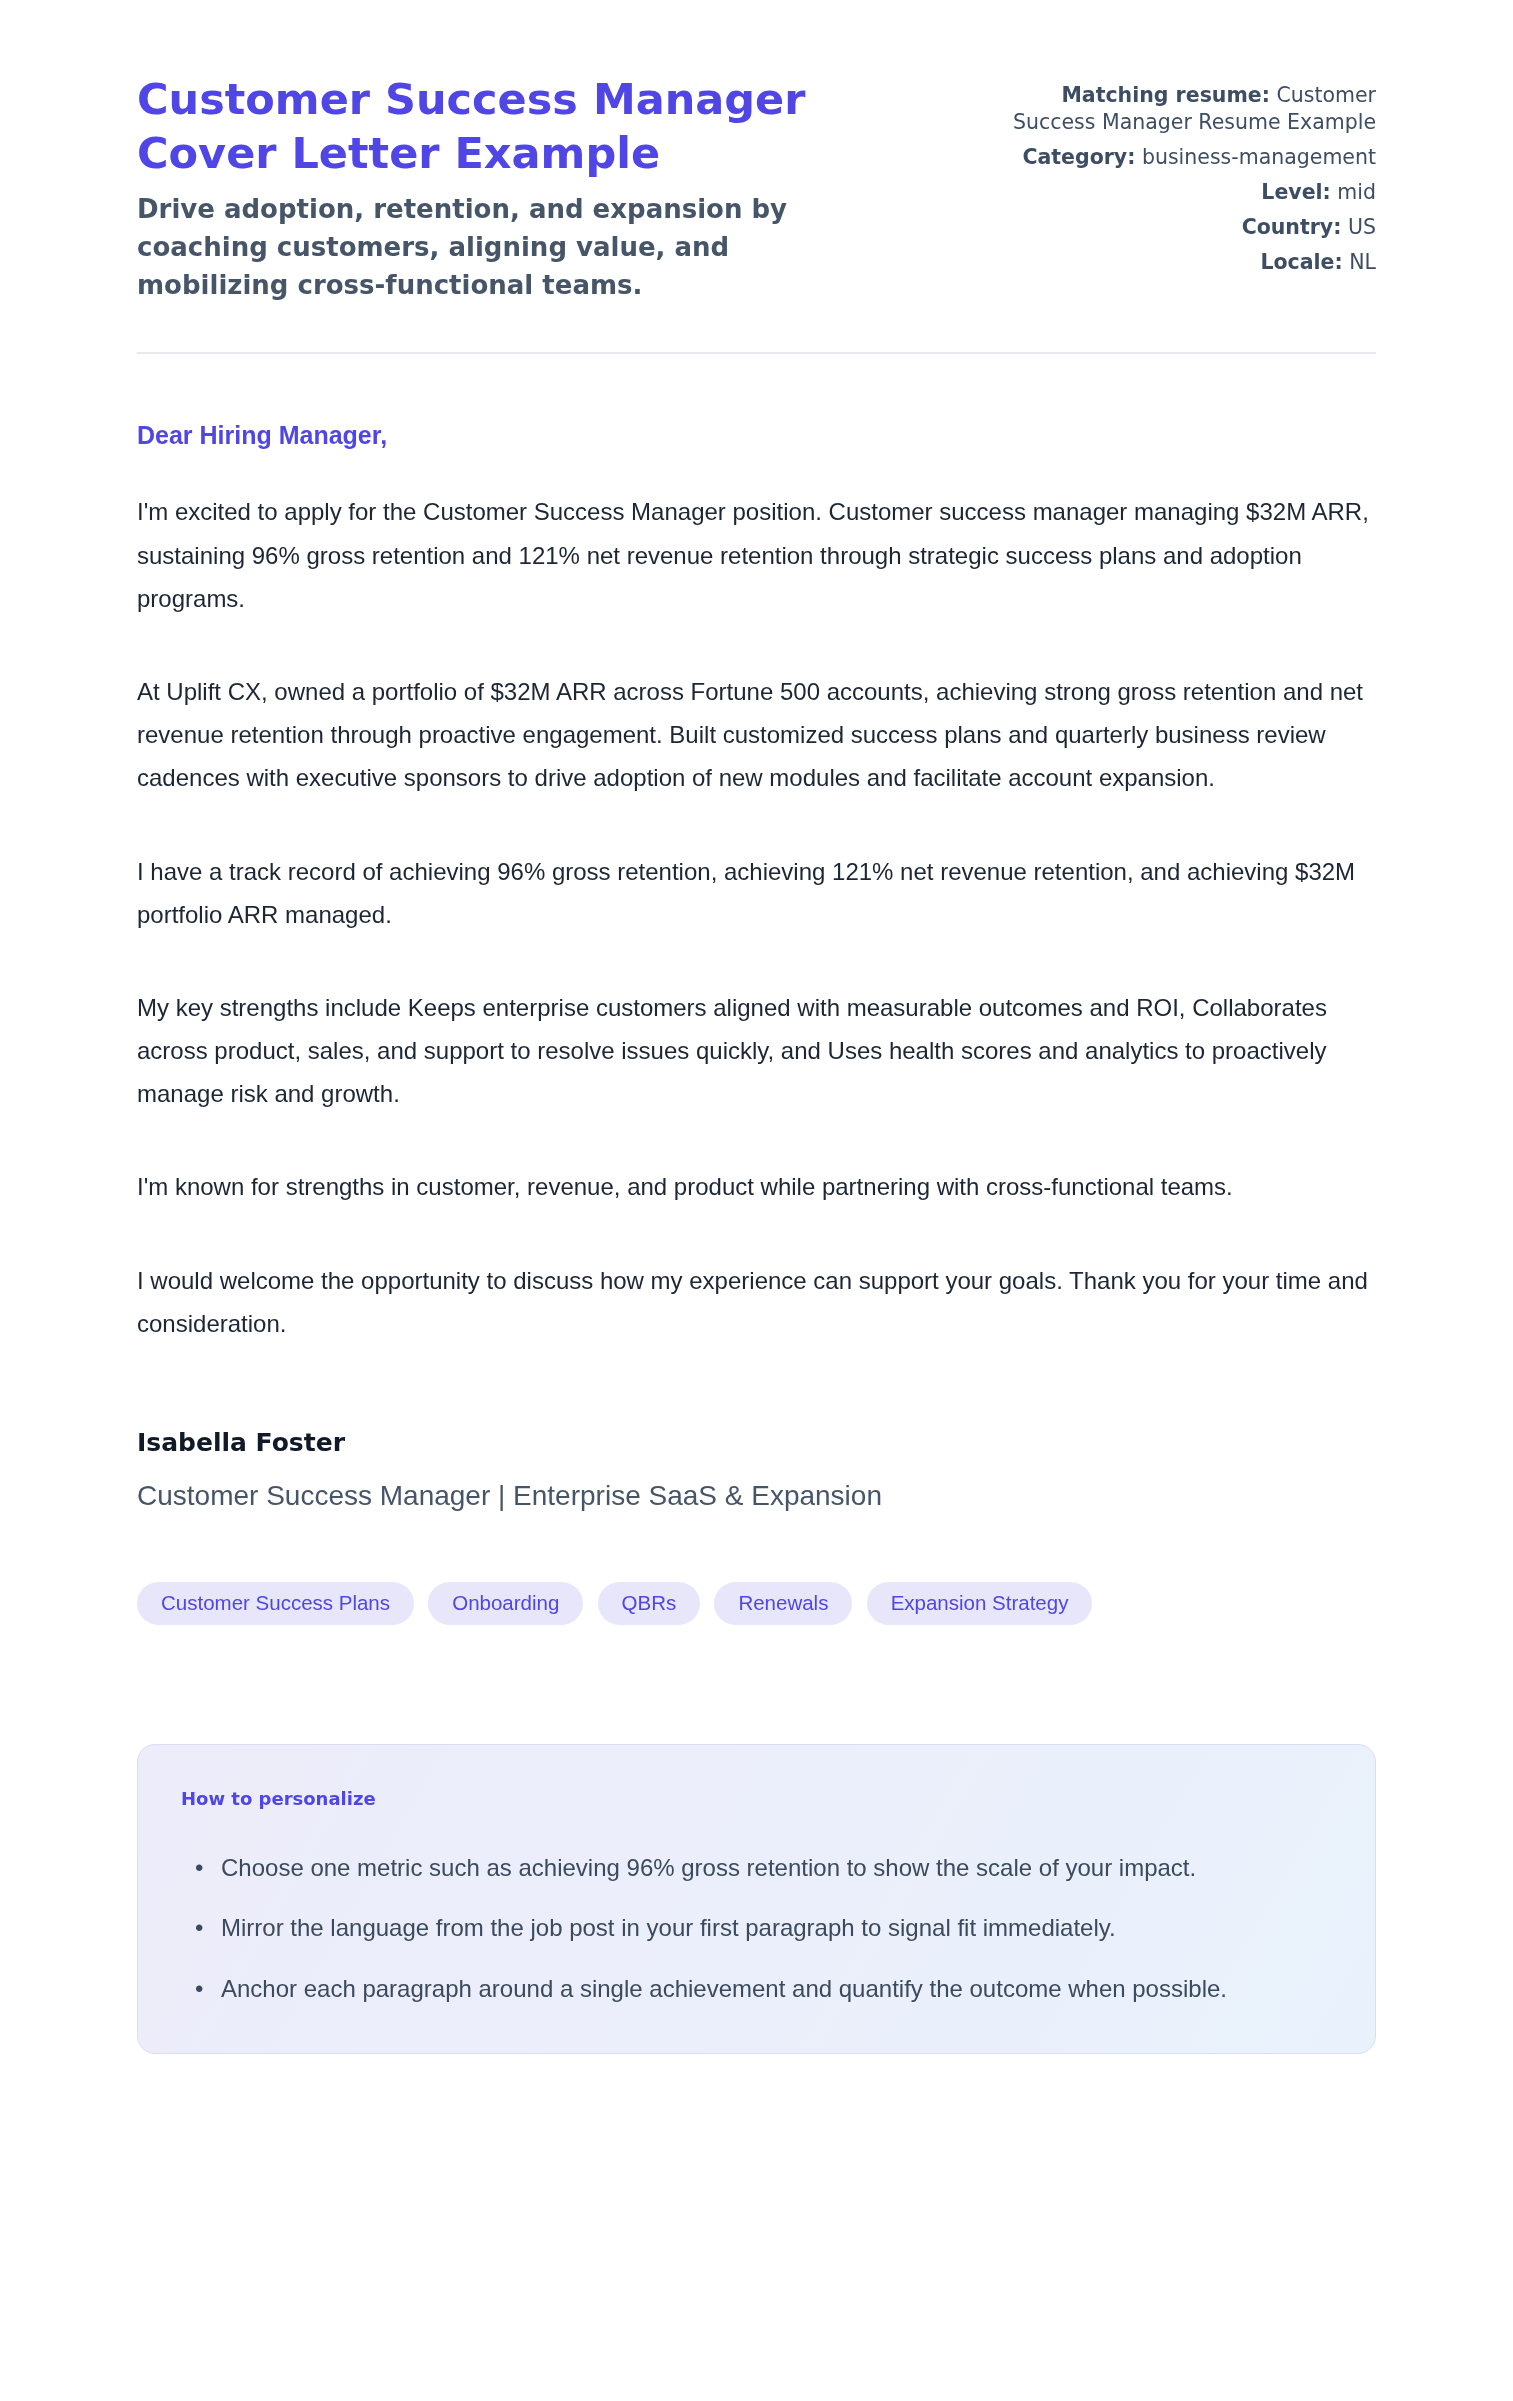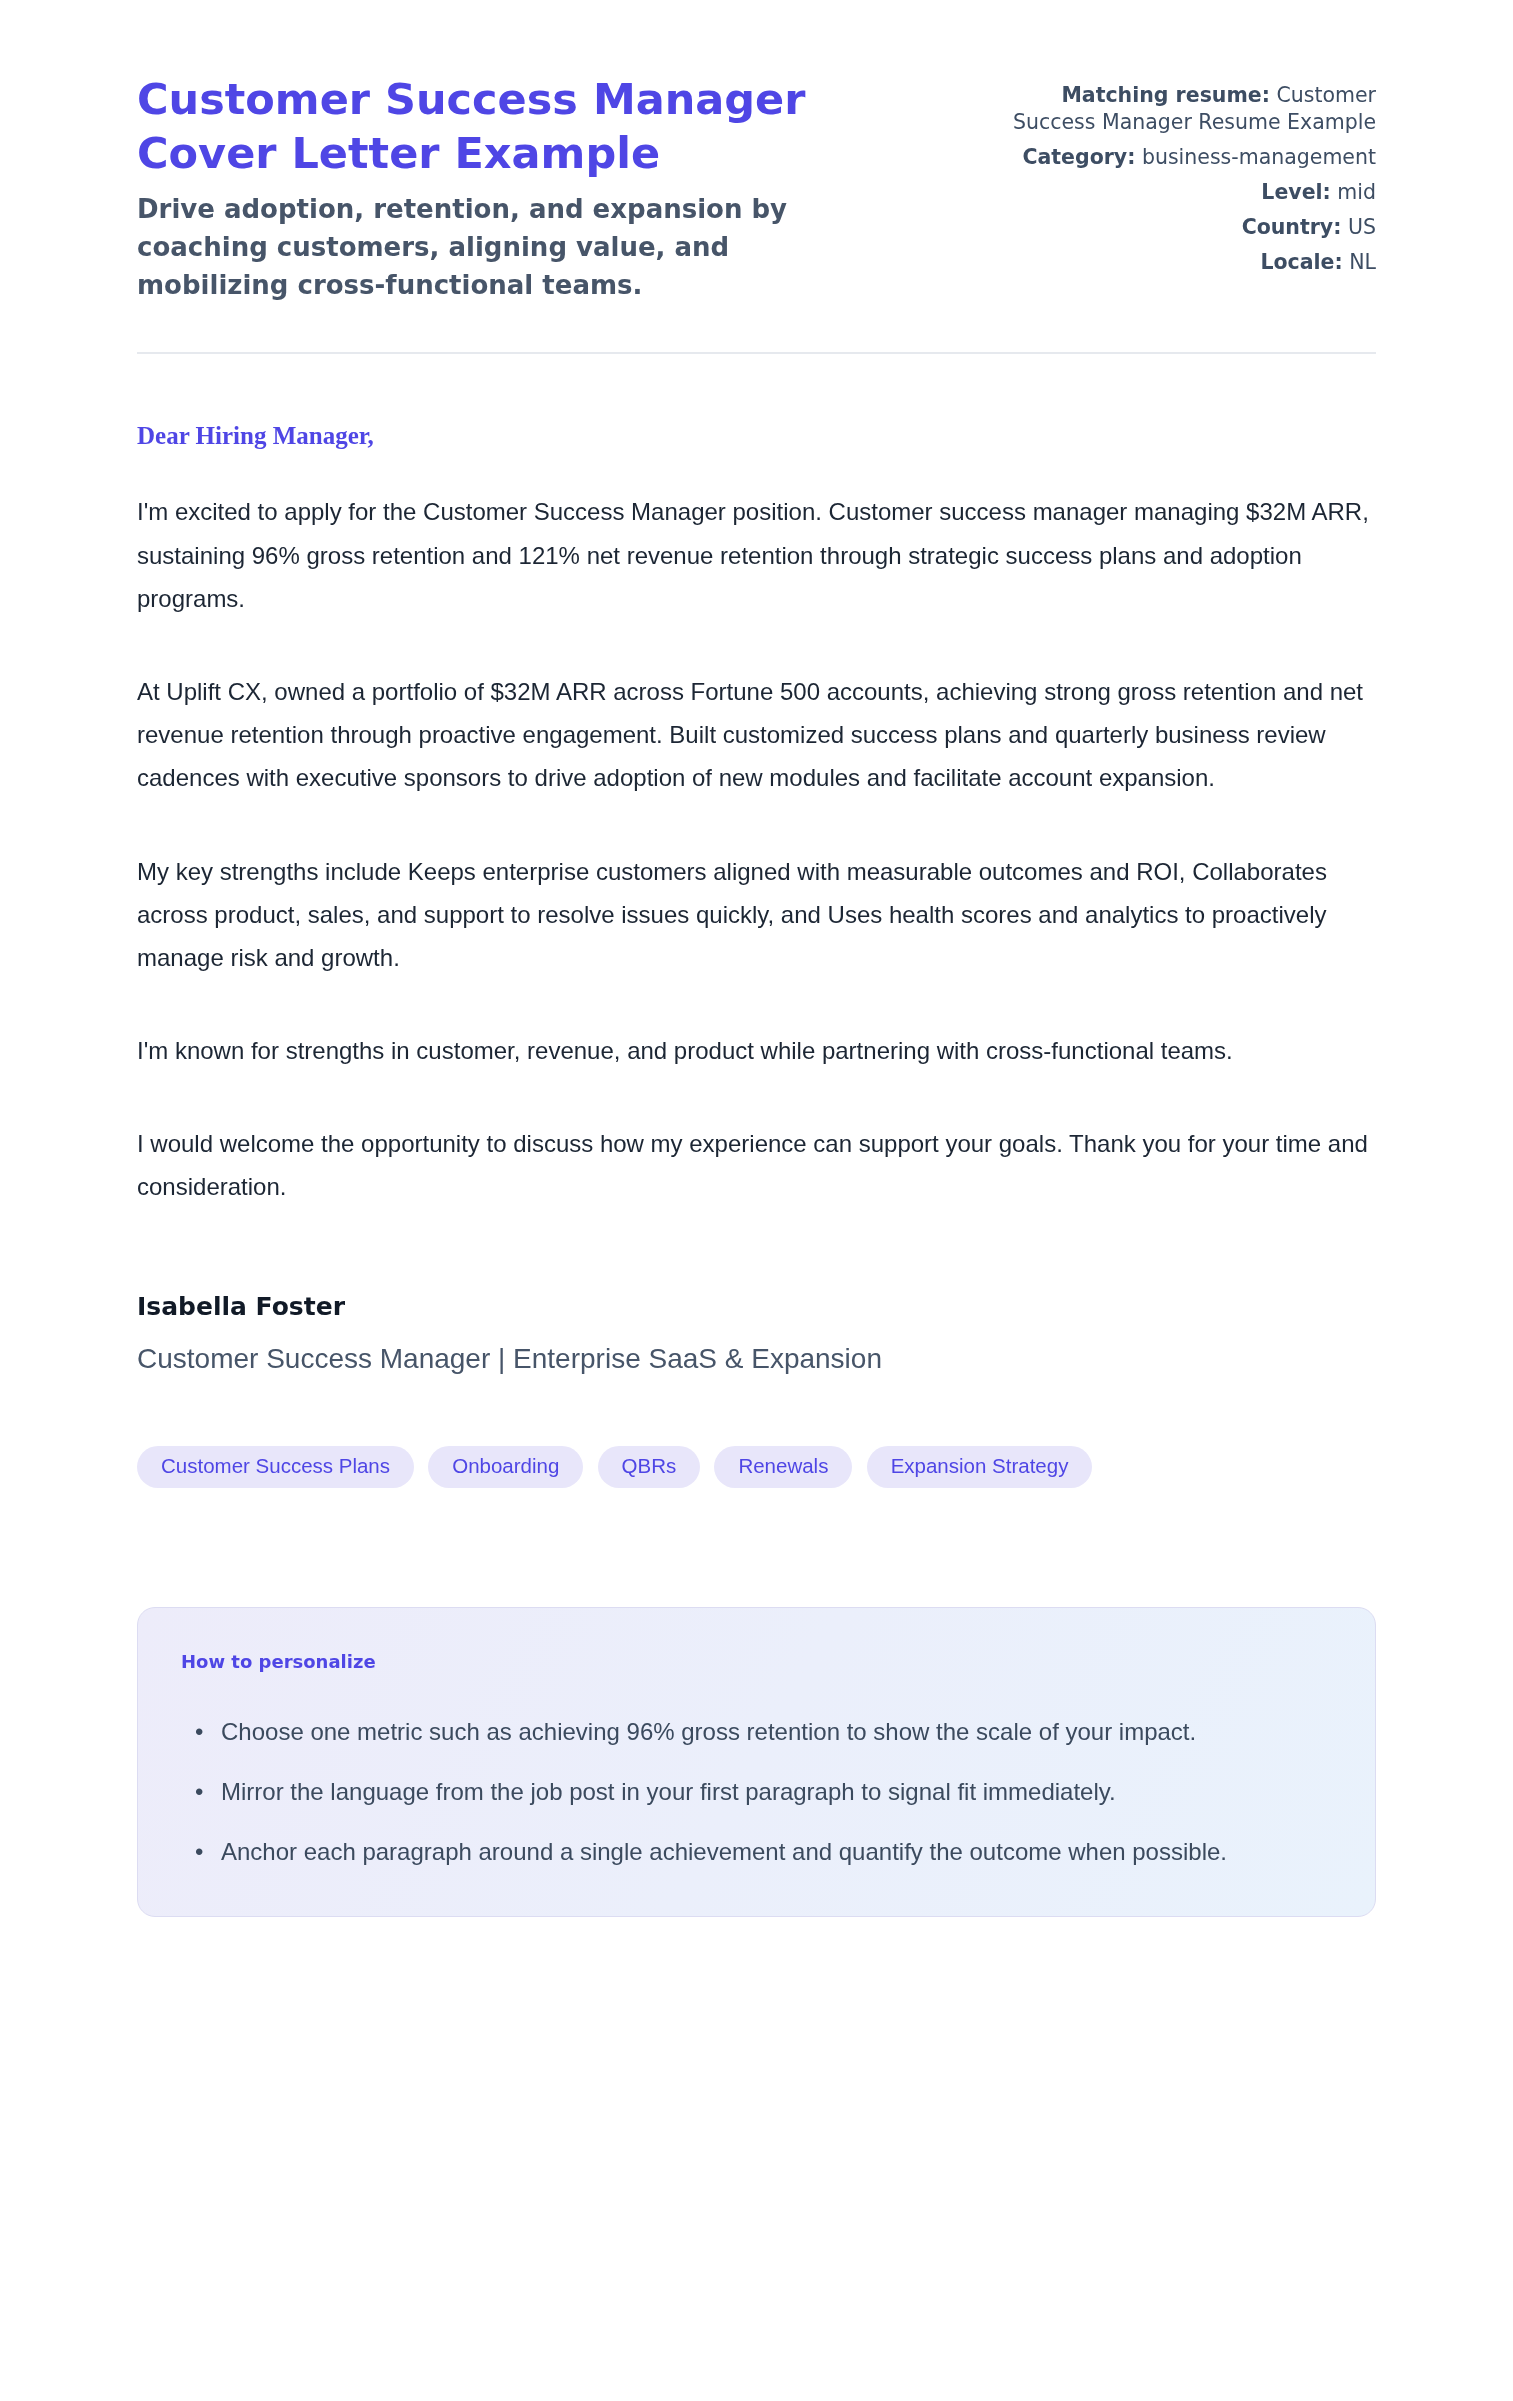--- a/index.html
+++ b/index.html
@@ -62,21 +62,21 @@
 
   
   .letter {
     margin-top: 66px;
     font-family: "Liberation Sans", sans-serif;
     font-size: 24px;
     line-height: 1.8;
     color: var(--body_text, #1c2634);
   }
   .greeting {
-    font-family: Liberation Serif, serif;
+    font-family: Liberation Sans, sans-serif;
     font-size: 25px;
     line-height: 1.25;
     font-weight: bold;
     color: var(--accent, #4f46e5);
     margin: 4px 0 39px;
   }
   .para { margin: 0 0 50px; }
   .para:last-child { margin-bottom: 0; margin-top: 15px; }
 
   
@@ -188,20 +188,21 @@
       </div>
     </aside>
   </header>
 
   <hr class="divider">
 
   <section class="letter">
     <p class="greeting">Dear Hiring Manager,</p>
     <p class="para">I'm excited to apply for the Customer Success Manager position. Customer success manager managing $32M ARR, sustaining 96% gross retention and 121% net revenue retention through strategic success plans and adoption programs.</p>
     <p class="para">At Uplift CX, owned a portfolio of $32M ARR across Fortune 500 accounts, achieving strong gross retention and net revenue retention through proactive engagement. Built customized success plans and quarterly business review cadences with executive sponsors to drive adoption of new modules and facilitate account expansion.</p>
+    <p class="para">I have a track record of achieving 96% gross retention, achieving 121% net revenue retention, and achieving $32M portfolio ARR managed.</p>
     <p class="para">My key strengths include Keeps enterprise customers aligned with measurable outcomes and ROI, Collaborates across product, sales, and support to resolve issues quickly, and Uses health scores and analytics to proactively manage risk and growth.</p>
     <p class="para">I'm known for strengths in customer, revenue, and product while partnering with cross-functional teams.</p>
     <p class="para">I would welcome the opportunity to discuss how my experience can support your goals. Thank you for your time and consideration.</p>
   </section>
 
   <div class="signature">
     <p class="sig-name">Isabella Foster</p>
     <p class="sig-title">Customer Success Manager | Enterprise SaaS &amp; Expansion</p>
   </div>
 

